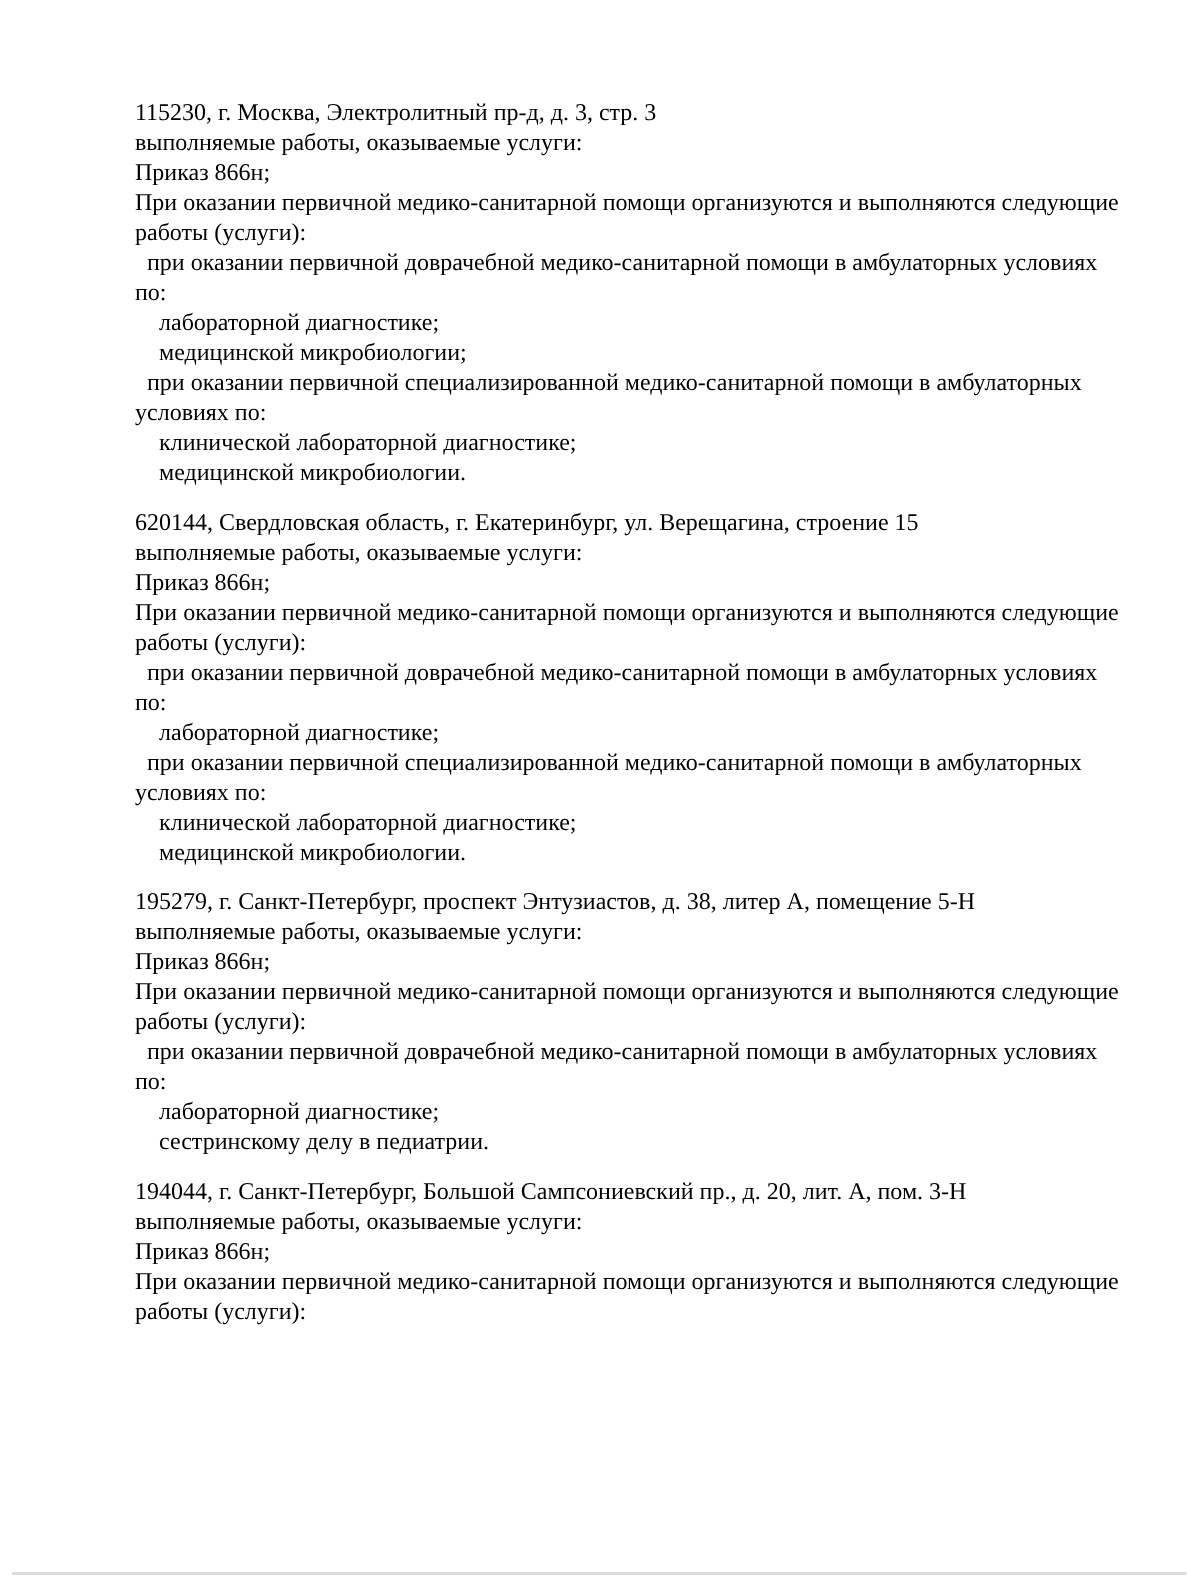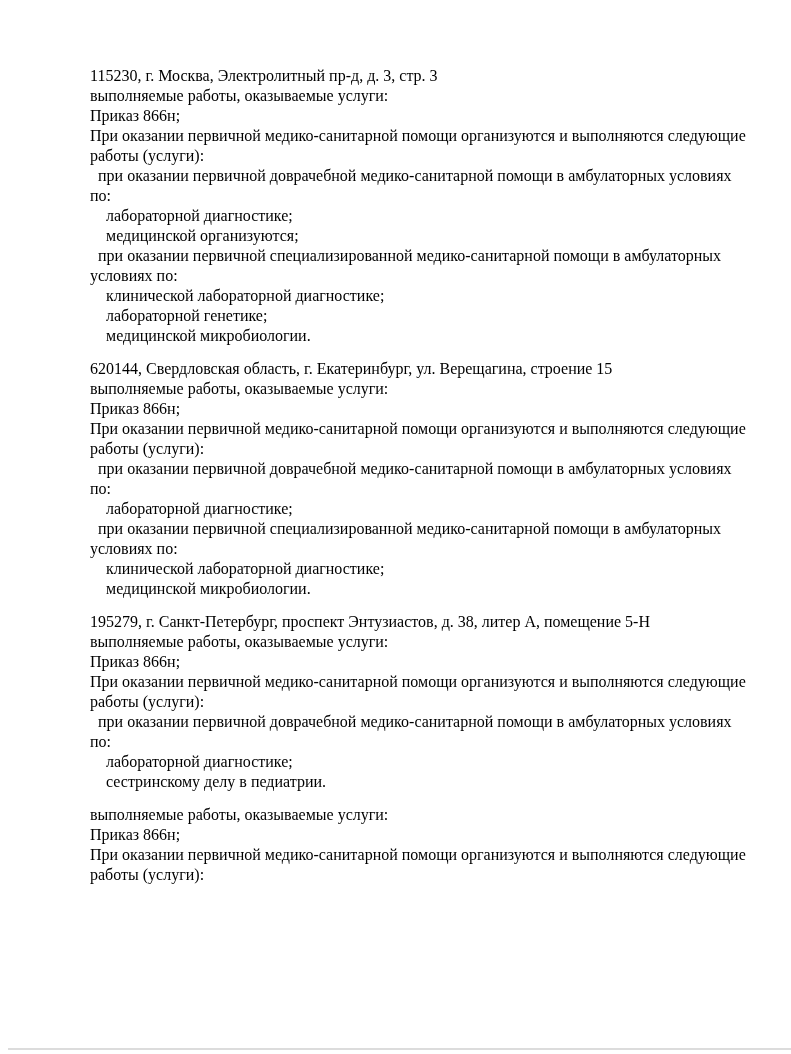--- a/index.html
+++ b/index.html
@@ -44,25 +44,24 @@
 <main class="document-text" style="color: rgb(0, 0, 0);">
     <section class="block">
       <div class="line">115230, г. Москва, Электролитный пр-д, д. 3, стр. 3</div>
       <div class="line">выполняемые работы, оказываемые услуги:</div>
       <div class="line">Приказ 866н;</div>
       <div class="line">При оказании первичной медико-санитарной помощи организуются и выполняются следующие</div>
       <div class="line">работы (услуги):</div>
       <div class="line">  при оказании первичной доврачебной медико-санитарной помощи в амбулаторных условиях</div>
       <div class="line">по:</div>
       <div class="line">    лабораторной диагностике;</div>
-      <div class="line">    медицинской организуются;</div>
+      <div class="line">    медицинской микробиологии;</div>
       <div class="line">  при оказании первичной специализированной медико-санитарной помощи в амбулаторных</div>
       <div class="line">условиях по:</div>
       <div class="line">    клинической лабораторной диагностике;</div>
-      <div class="line">    лабораторной генетике;</div>
       <div class="line">    медицинской микробиологии.</div>
     </section>
     <section class="block">
       <div class="line">620144, Свердловская область, г. Екатеринбург, ул. Верещагина, строение 15</div>
       <div class="line">выполняемые работы, оказываемые услуги:</div>
       <div class="line">Приказ 866н;</div>
       <div class="line">При оказании первичной медико-санитарной помощи организуются и выполняются следующие</div>
       <div class="line">работы (услуги):</div>
       <div class="line">  при оказании первичной доврачебной медико-санитарной помощи в амбулаторных условиях</div>
       <div class="line">по:</div>
@@ -77,20 +76,21 @@
       <div class="line">выполняемые работы, оказываемые услуги:</div>
       <div class="line">Приказ 866н;</div>
       <div class="line">При оказании первичной медико-санитарной помощи организуются и выполняются следующие</div>
       <div class="line">работы (услуги):</div>
       <div class="line">  при оказании первичной доврачебной медико-санитарной помощи в амбулаторных условиях</div>
       <div class="line">по:</div>
       <div class="line">    лабораторной диагностике;</div>
       <div class="line">    сестринскому делу в педиатрии.</div>
     </section>
     <section class="block">
+      <div class="line">194044, г. Санкт-Петербург, Большой Сампсониевский пр., д. 20, лит. А, пом. 3-Н</div>
       <div class="line">выполняемые работы, оказываемые услуги:</div>
       <div class="line">Приказ 866н;</div>
       <div class="line">При оказании первичной медико-санитарной помощи организуются и выполняются следующие</div>
       <div class="line">работы (услуги):</div>
     </section>
   </main>
 
 <div class="bottom-divider" style="background: rgb(220, 220, 220);"></div>
 
 </body></html>

